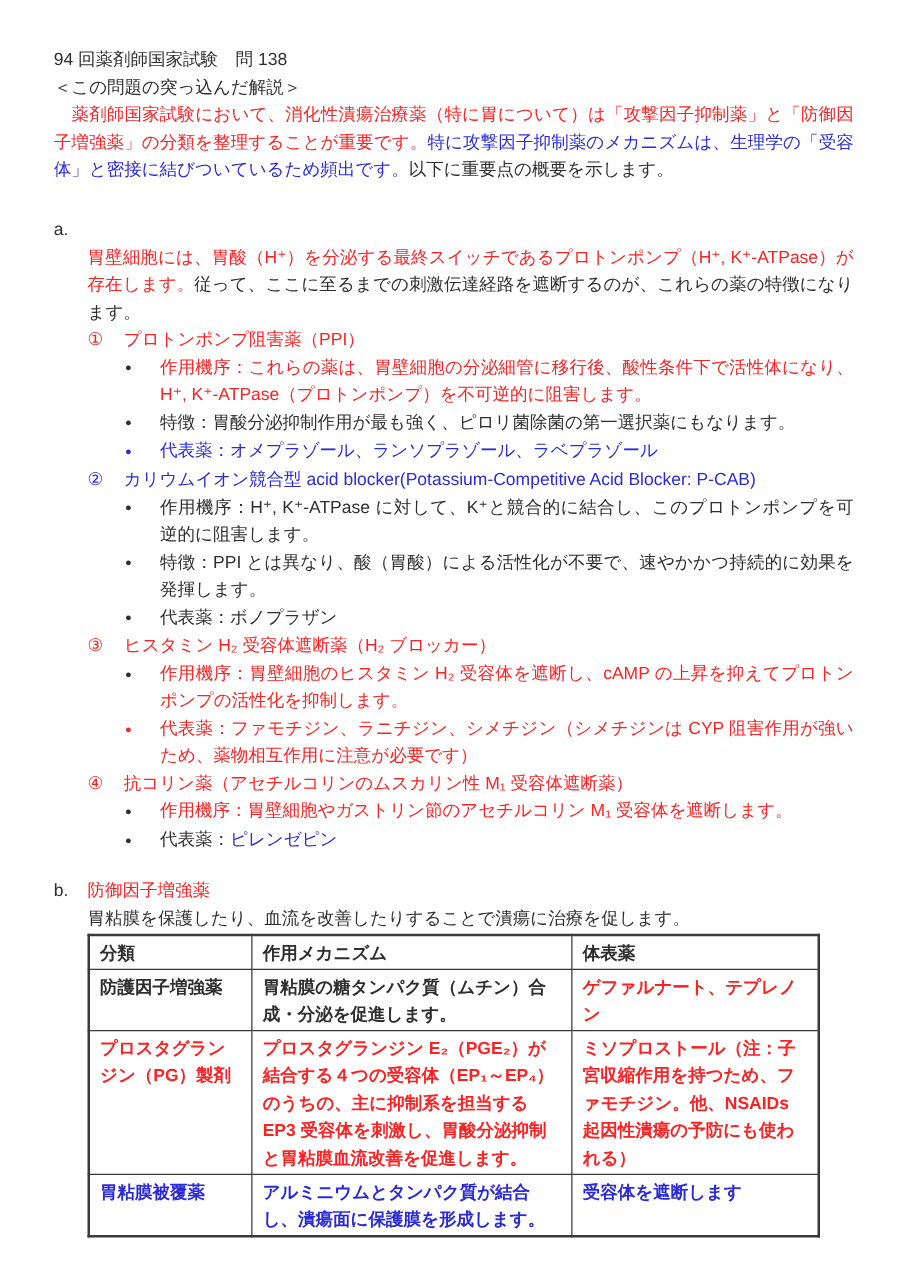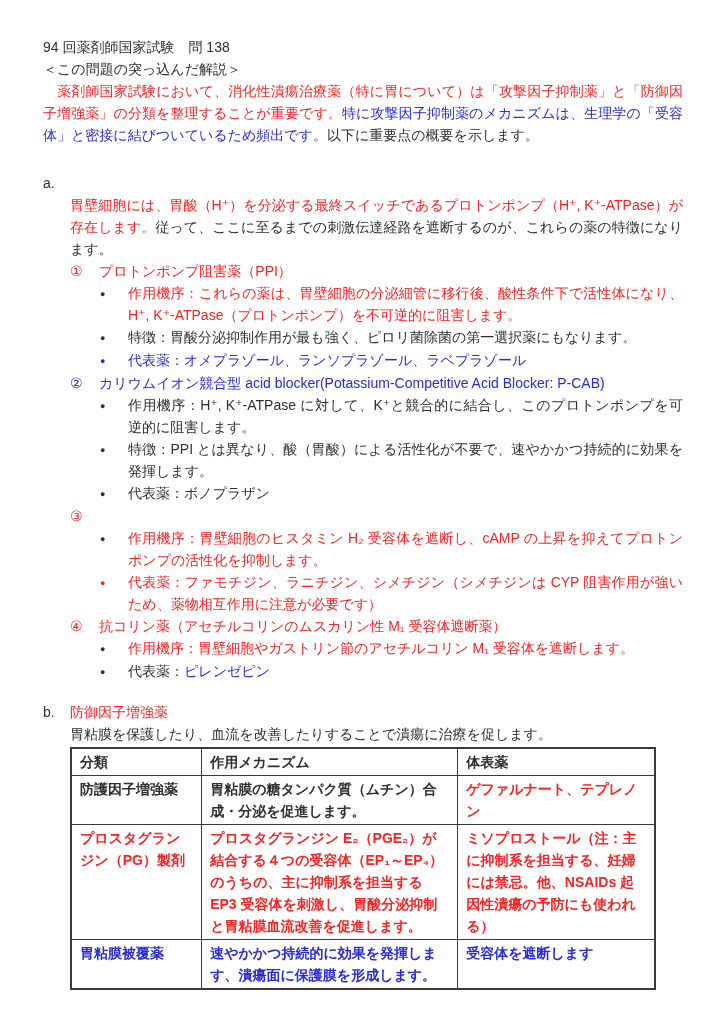--- a/index.html
+++ b/index.html
@@ -99,20 +99,21 @@
       </div>
       <div class="bullet">
         <span class="dot">●</span>
         <div class="btext"><span class="bold">代表薬</span><span>：ボノプラザン</span></div>
       </div>
     </div>
 
     <div class="item">
       <div class="item-head">
         <span class="item-num c-red bold">③</span>
+        <span class="c-red bold">ヒスタミン H₂ 受容体遮断薬（H₂ ブロッカー）</span>
       </div>
       <div class="bullet">
         <span class="dot">●</span>
         <div class="btext"><span class="c-red bold">作用機序</span><span class="c-red">：胃壁細胞のヒスタミン H₂ 受容体を遮断し、cAMP の上昇を抑えてプロトンポンプの活性化を抑制します。</span></div>
       </div>
       <div class="bullet">
         <span class="dot c-red">●</span>
         <div class="btext"><span class="c-red bold">代表薬</span><span class="c-red">：ファモチジン、ラニチジン、シメチジン（シメチジンは CYP 阻害作用が強いため、薬物相互作用に注意が必要です）</span></div>
       </div>
     </div>
@@ -157,24 +158,24 @@
       </thead>
       <tbody>
         <tr>
           <td>防護因子増強薬</td>
           <td>胃粘膜の糖タンパク質（ムチン）合成・分泌を促進します。</td>
           <td class="c-red">ゲファルナート、テプレノン</td>
         </tr>
         <tr>
           <td class="c-red">プロスタグランジン（PG）製剤</td>
           <td class="c-red">プロスタグランジン E₂（PGE₂）が結合する４つの受容体（EP₁～EP₄）のうちの、主に抑制系を担当する EP3 受容体を刺激し、胃酸分泌抑制と胃粘膜血流改善を促進します。</td>
-          <td class="c-red">ミソプロストール（注：主に抑制系を担当する、妊婦には禁忌。他、NSAIDs 起因性潰瘍の予防にも使われる）</td>
+          <td class="c-red">ミソプロストール（注：子宮収縮作用を持つため、ファモチジン。他、NSAIDs 起因性潰瘍の予防にも使われる）</td>
         </tr>
         <tr>
           <td class="c-blue">胃粘膜被覆薬</td>
-          <td class="c-blue">速やかかつ持続的に効果を発揮します、潰瘍面に保護膜を形成します。</td>
+          <td class="c-blue">アルミニウムとタンパク質が結合し、潰瘍面に保護膜を形成します。</td>
           <td class="c-blue">受容体を遮断します</td>
         </tr>
       </tbody>
     </table>
   </div>
 
 </div>
 
 </body></html>

